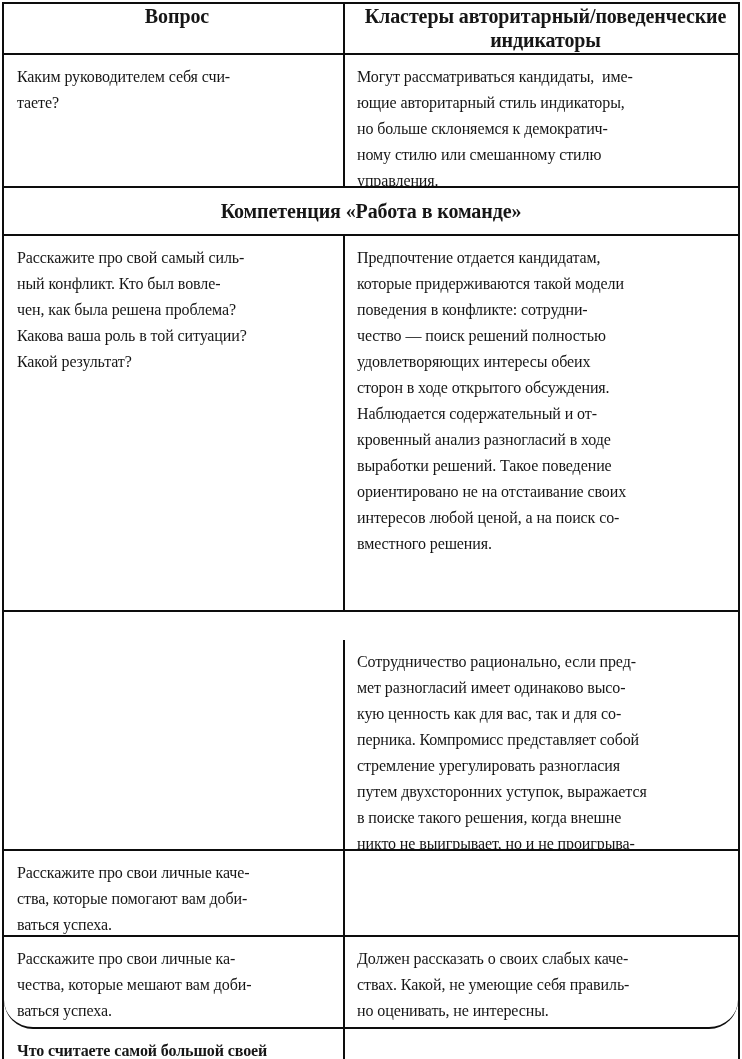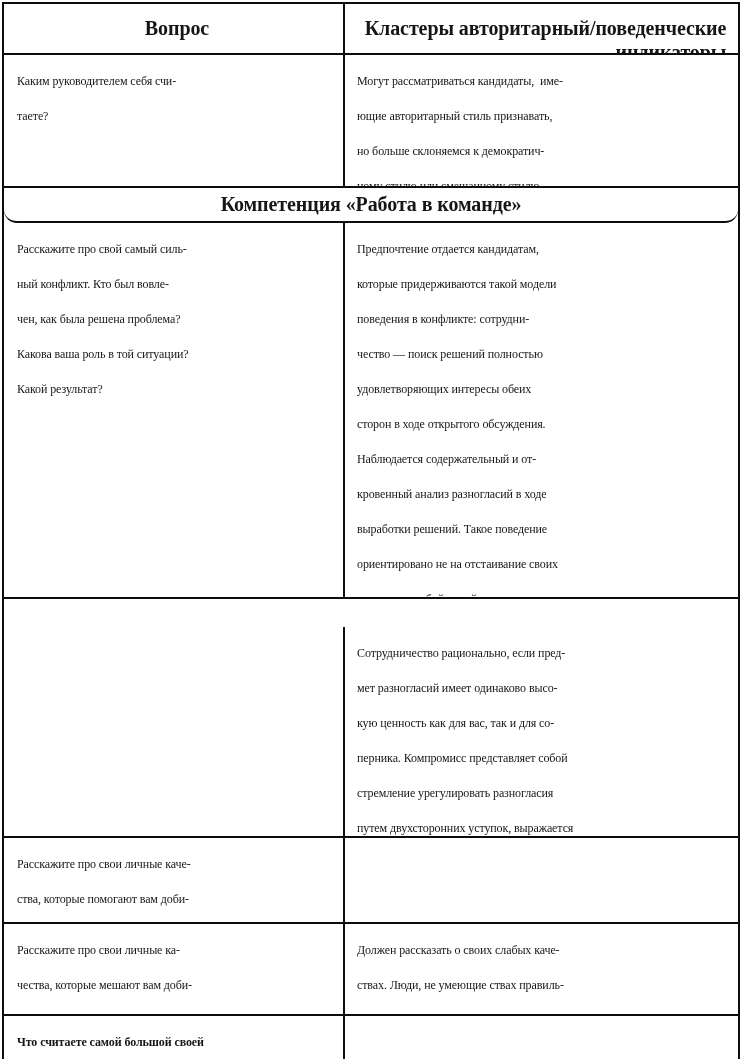--- a/index.html
+++ b/index.html
@@ -28,52 +28,52 @@
   .row {
     display: flex;
     box-sizing: border-box;
     border-bottom: 2px solid #0d0d0d;
     overflow: hidden;
   }
   .row:last-child { border-bottom: none; }
 
   .r-header   { height: 51px; }
   .r-style    { height: 133px; }
-  .r-band     { height: 35px; border-radius: 13px; }
+  .r-band     { height: 48px; }
   .r-conflict { height: 376px; }
   .r-comprom  { height: 211px; margin-top: 28px; }
   .r-help     { height: 86px; }
-  .r-hinder   { height: 92px; }
+  .r-hinder   { height: 92px; border-radius: 29px; }
   .r-mistake  { height: 94px; font-weight: bold; }
 
   .q-cell {
     width: 341px;
     box-sizing: border-box;
     border-right: 2px solid #0d0d0d;
     padding: 9px 6px 0 13px;
     overflow: hidden;
   }
   .i-cell {
     flex: 1;
     box-sizing: border-box;
     padding: 9px 4px 0 12px;
     overflow: hidden;
   }
   .txt {
     white-space: pre;
-    font-size: 12px;
-    line-height: 35px;
+    font-size: 16px;
+    line-height: 26px;
     letter-spacing: -0.1px;
   }
   .hdr-cell {
     display: flex;
     align-items: flex-start;
     justify-content: center;
-    text-align: right;
-    padding-top: 12px;
+    text-align: center;
+    padding-top: 0;
   }
   .hdr-cell .txt {
     font-weight: 700;
     font-size: 20px;
     line-height: 24px;
     white-space: pre-line;
   }
   .band-cell {
     flex: 1;
     display: flex;
@@ -104,21 +104,21 @@
       </div>
     </div>
 
     <div class="row r-style">
       <div class="q-cell">
         <div class="txt">Каким руководителем себя счи-
 таете?</div>
       </div>
       <div class="i-cell">
         <div class="txt">Могут рассматриваться кандидаты,  име-
-ющие авторитарный стиль признавать,
+ющие авторитарный стиль индикаторы,
 но больше склоняемся к демократич-
 ному стилю или смешанному стилю
 управления.</div>
       </div>
     </div>
 
     <div class="row r-band">
       <div class="band-cell">
         <span class="txt">Компетенция «Работа в команде»</span>
       </div>
@@ -175,21 +175,21 @@
     </div>
 
     <div class="row r-hinder">
       <div class="q-cell">
         <div class="txt">Расскажите про свои личные ка-
 чества, которые мешают вам доби-
 ваться успеха.</div>
       </div>
       <div class="i-cell">
         <div class="txt">Должен рассказать о своих слабых каче-
-ствах. Люди, не умеющие ствах правиль-
+ствах. Какой, не умеющие себя правиль-
 но оценивать, не интересны.</div>
       </div>
     </div>
 
     <div class="row r-mistake">
       <div class="q-cell">
         <div class="txt">Что считаете самой большой своей
 ошибкой?</div>
       </div>
     </div>

